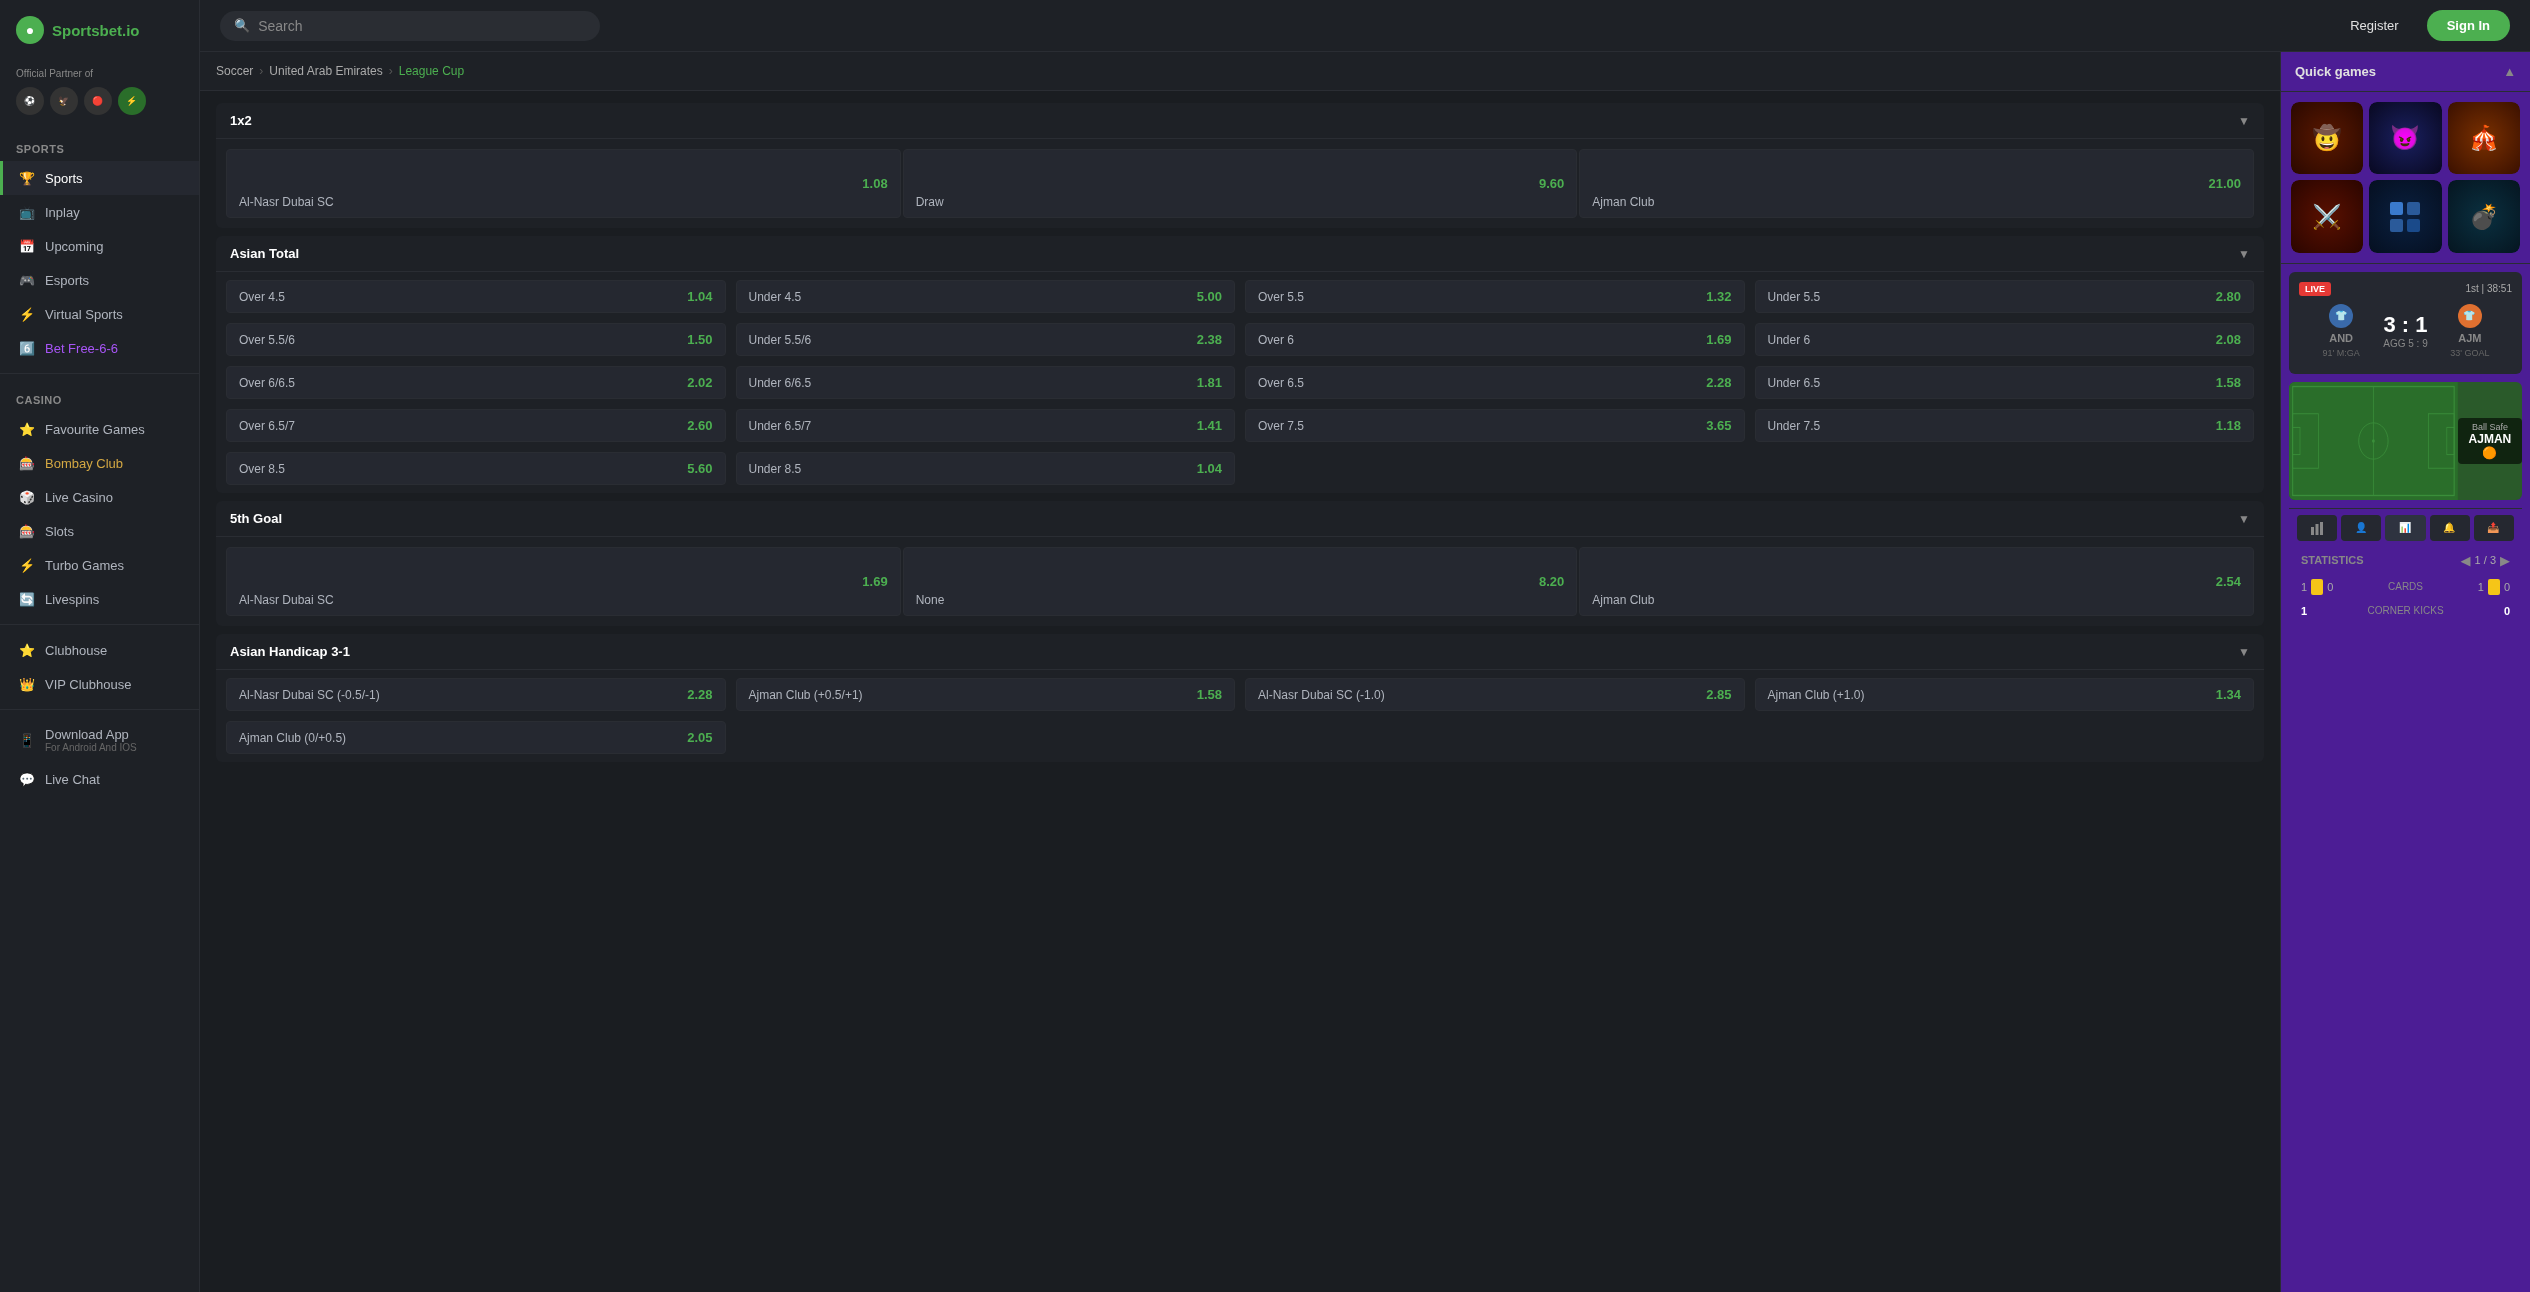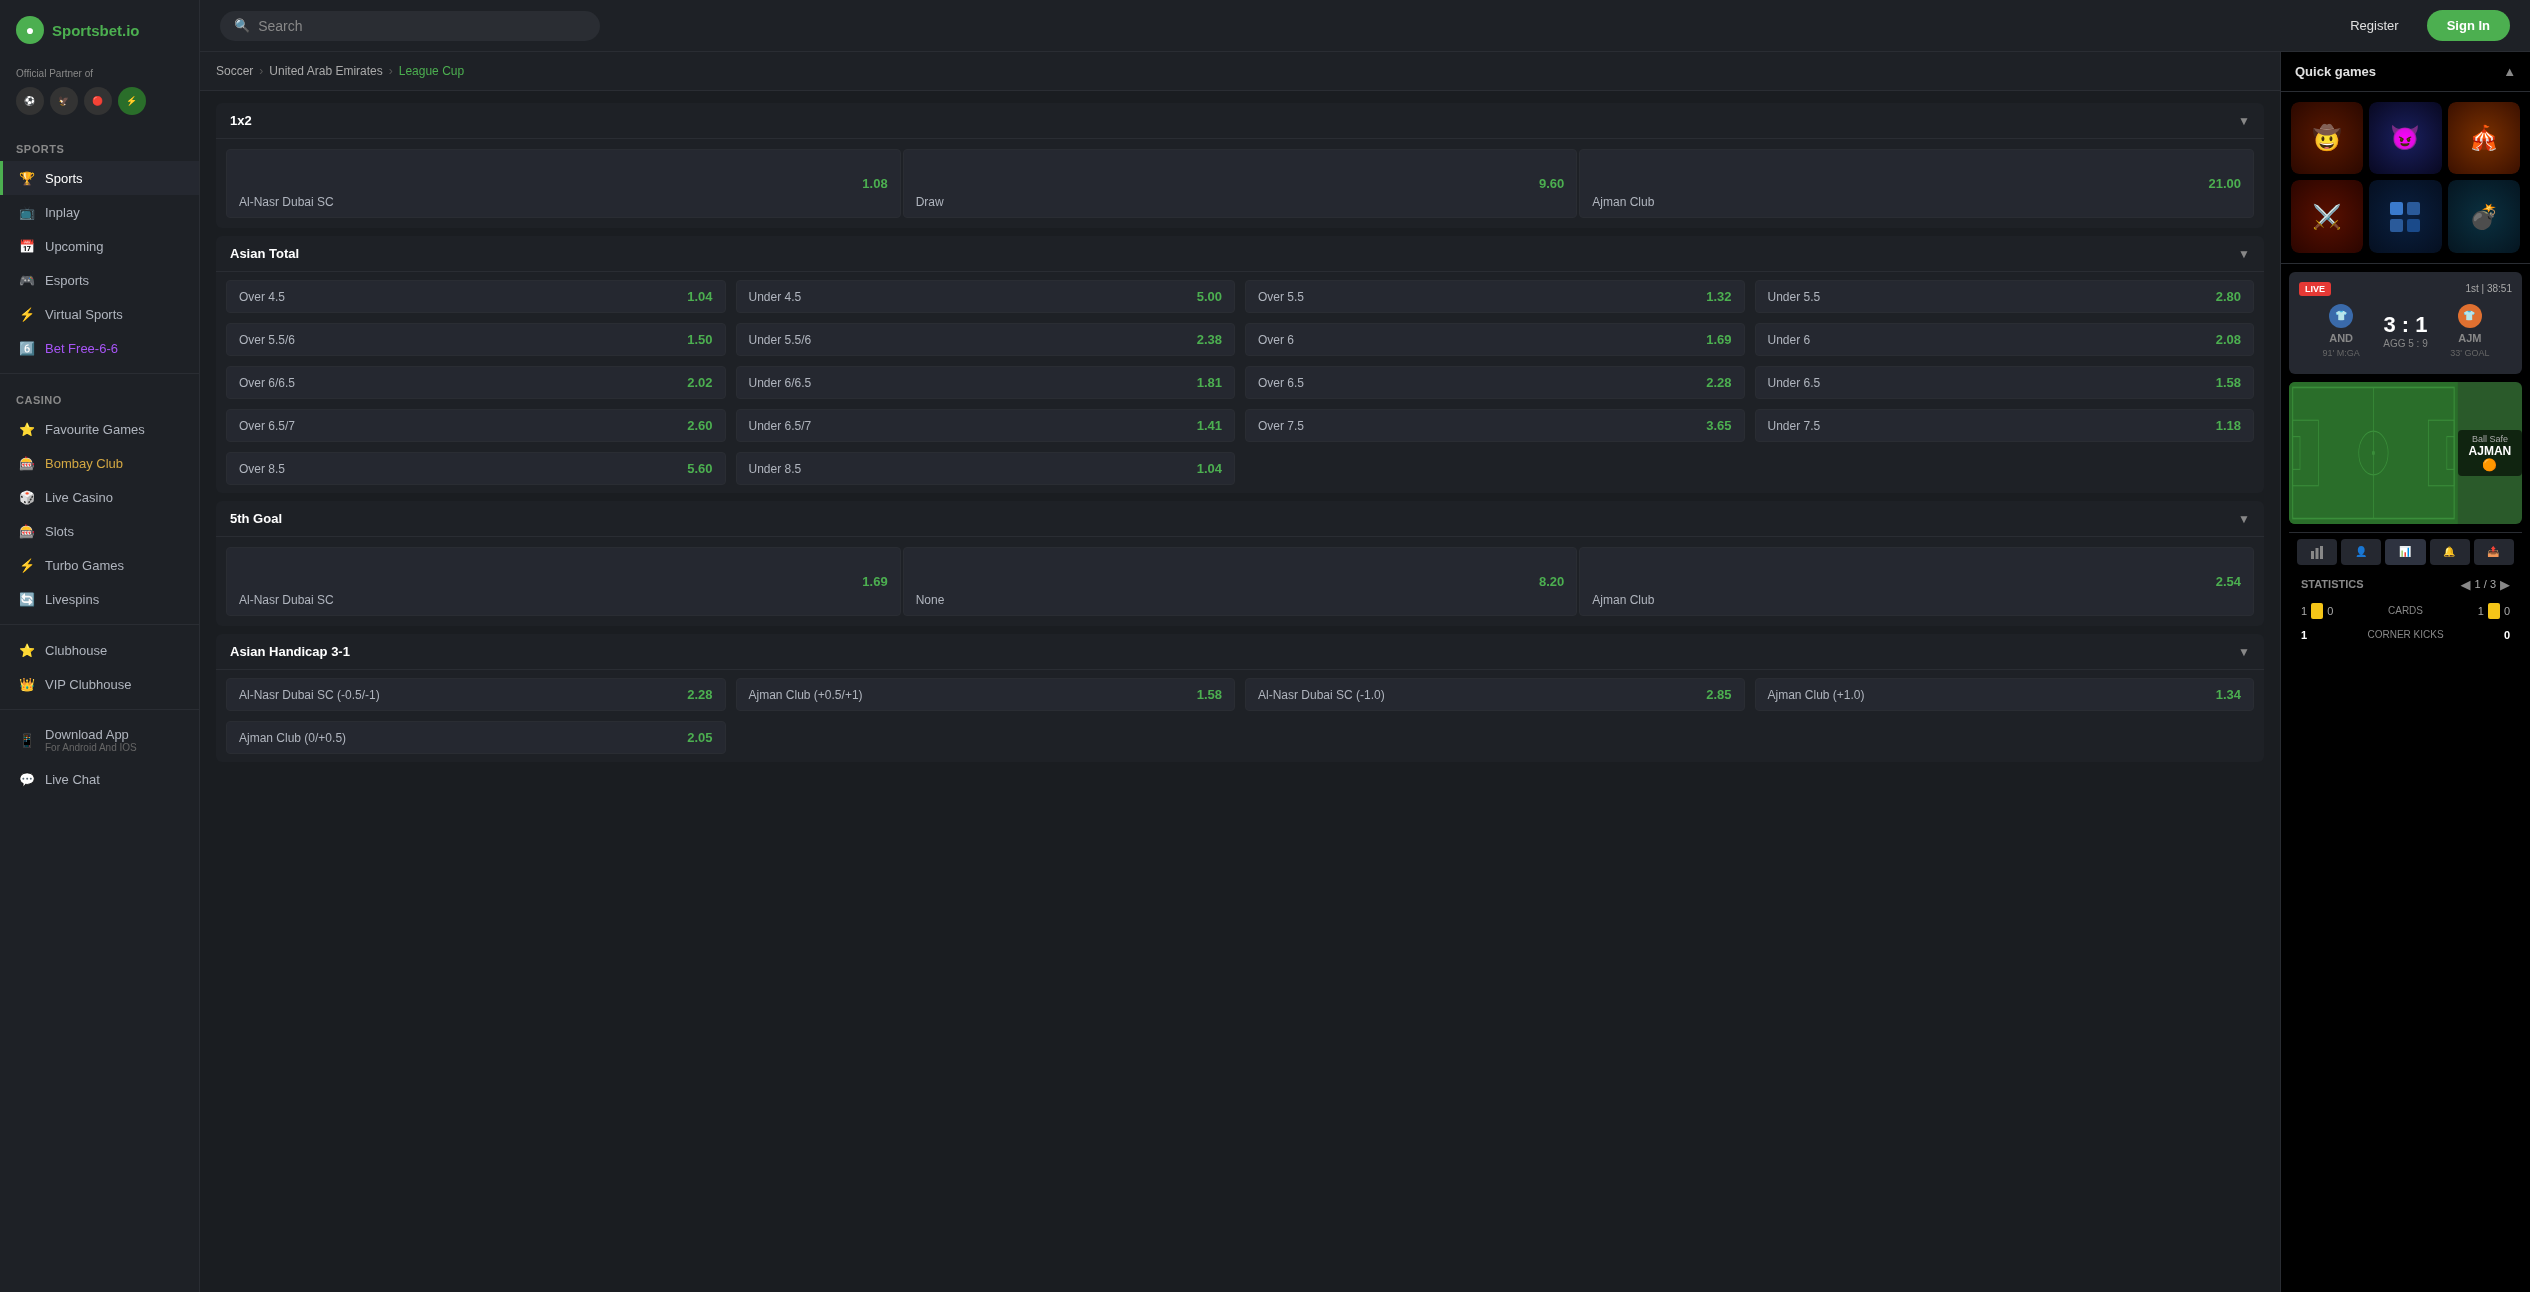--- a/index.html
+++ b/index.html
@@ -266,21 +266,21 @@
     .asian-cell.full-row {
       grid-column: 1 / -1;
       justify-content: center;
       gap: 20px;
     }
 
     
     .right-panel {
       width: 250px;
       min-width: 250px;
-      background: #000000;
+      background: #4c1d95;
       border-left: 1px solid #2a2d33;
       display: flex;
       flex-direction: column;
       overflow-y: auto;
     }
 
     
     .quick-games-header {
       display: flex;
       align-items: center;
@@ -360,21 +360,21 @@
       color: white;
       font-size: 9px;
       font-weight: 700;
       padding: 2px 6px;
       border-radius: 3px;
     }
 
     .match-field {
       background: #2a5a2a;
       border-radius: 6px;
-      height: 142px;
+      height: 118px;
       position: relative;
       margin-bottom: 8px;
       overflow: hidden;
       display: flex;
       align-items: center;
       justify-content: center;
     }
     .ball-possession {
       background: rgba(0,0,0,0.6);
       border-radius: 4px;

